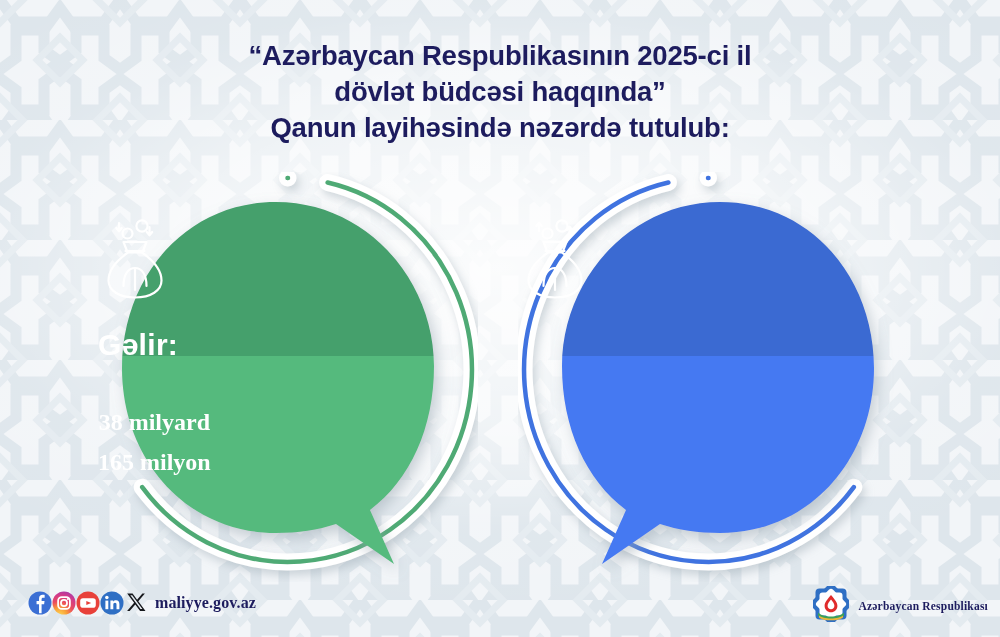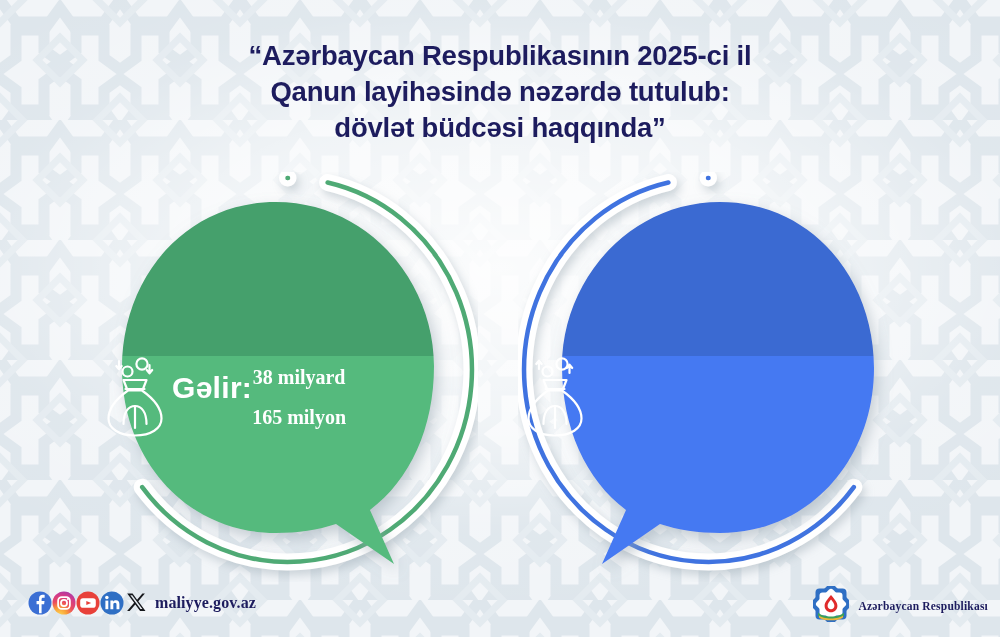--- a/index.html
+++ b/index.html
@@ -55,38 +55,38 @@
   #bubble-income { left: 98px;  top: 172px; width: 380px; height: 410px; }
   #bubble-expense{ left: 518px; top: 172px; width: 380px; height: 410px; }
 
   .bubble-svg { position: absolute; inset: 0; width: 100%; height: 100%; }
 
   .bubble-content {
     position: absolute;
     inset: 0;
     z-index: 2;
     display: flex;
-    flex-direction: row;
-    align-items: center;
+    flex-direction: column;
+    align-items: flex-start;
     pointer-events: none;
   }
   .bag-icon { margin-top: 44px; }
   .bubble-label {
     margin-top: 22px;
     color: #ffffff;
     font-weight: bold;
     font-size: 30px;
     letter-spacing: 0.3px;
   }
   .bubble-amount {
     margin-top: 40px;
     color: #ffffff;
     font-family: "Liberation Serif", "DejaVu Serif", serif;
     font-weight: bold;
-    font-size: 20px;
+    font-size: 24px;
     line-height: 40px;
     text-align: center;
   }
   .bubble-amount .aline { display: block; }
 
   
   #footer {
     position: absolute;
     left: 0; bottom: 0;
     width: 1000px; height: 58px;
@@ -147,22 +147,22 @@
           <rect x="104" y="104" width="32" height="32" transform="rotate(45 120 120)"></rect>
         </g>
       </pattern>
     </defs>
     <rect width="1000" height="637" fill="url(#starLattice)"></rect>
   </svg>
   <div id="bg-wash"></div>
 
   <div id="title-block">
     <span class="tline">“Azərbaycan Respublikasının 2025-ci il</span>
+    <span class="tline">dövlət büdcəsi haqqında”</span>
     <span class="tline">Qanun layihəsində nəzərdə tutulub:</span>
-    <span class="tline">dövlət büdcəsi haqqında”</span>
   </div>
 
   <div class="bubble-wrap" id="bubble-income">
     <svg class="bubble-svg" viewBox="0 0 380 410" aria-hidden="true">
       <defs>
         <linearGradient id="gGreen" x1="0" y1="0" x2="0" y2="1">
           <stop offset="0%" stop-color="#44a06c"></stop>
           <stop offset="42.5%" stop-color="#44a06c"></stop>
           <stop offset="42.6%" stop-color="#55ba7d"></stop>
           <stop offset="100%" stop-color="#55ba7d"></stop>

